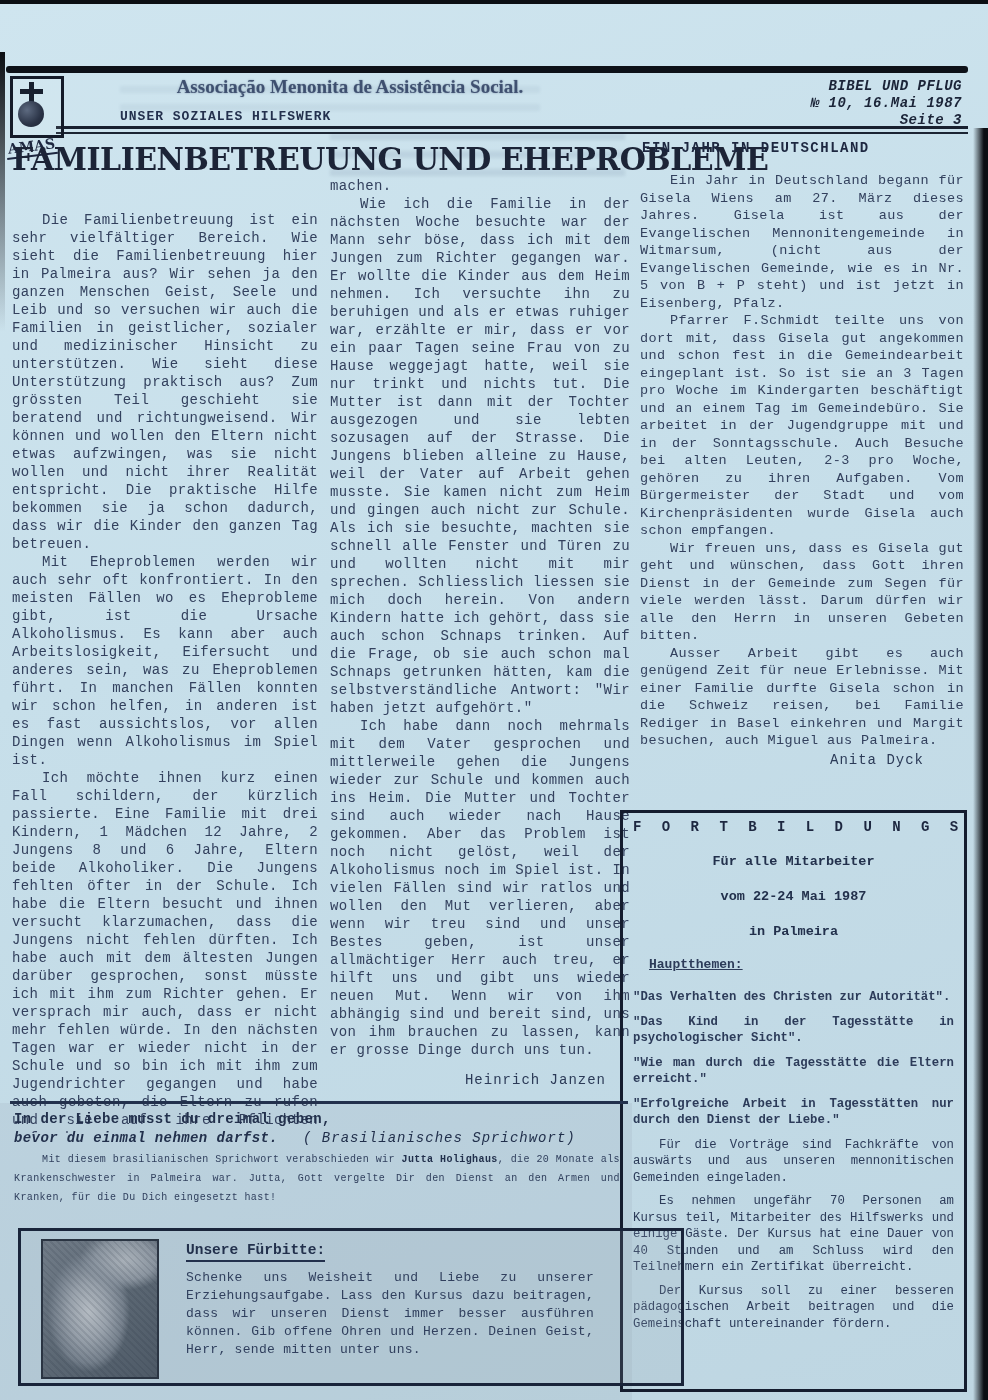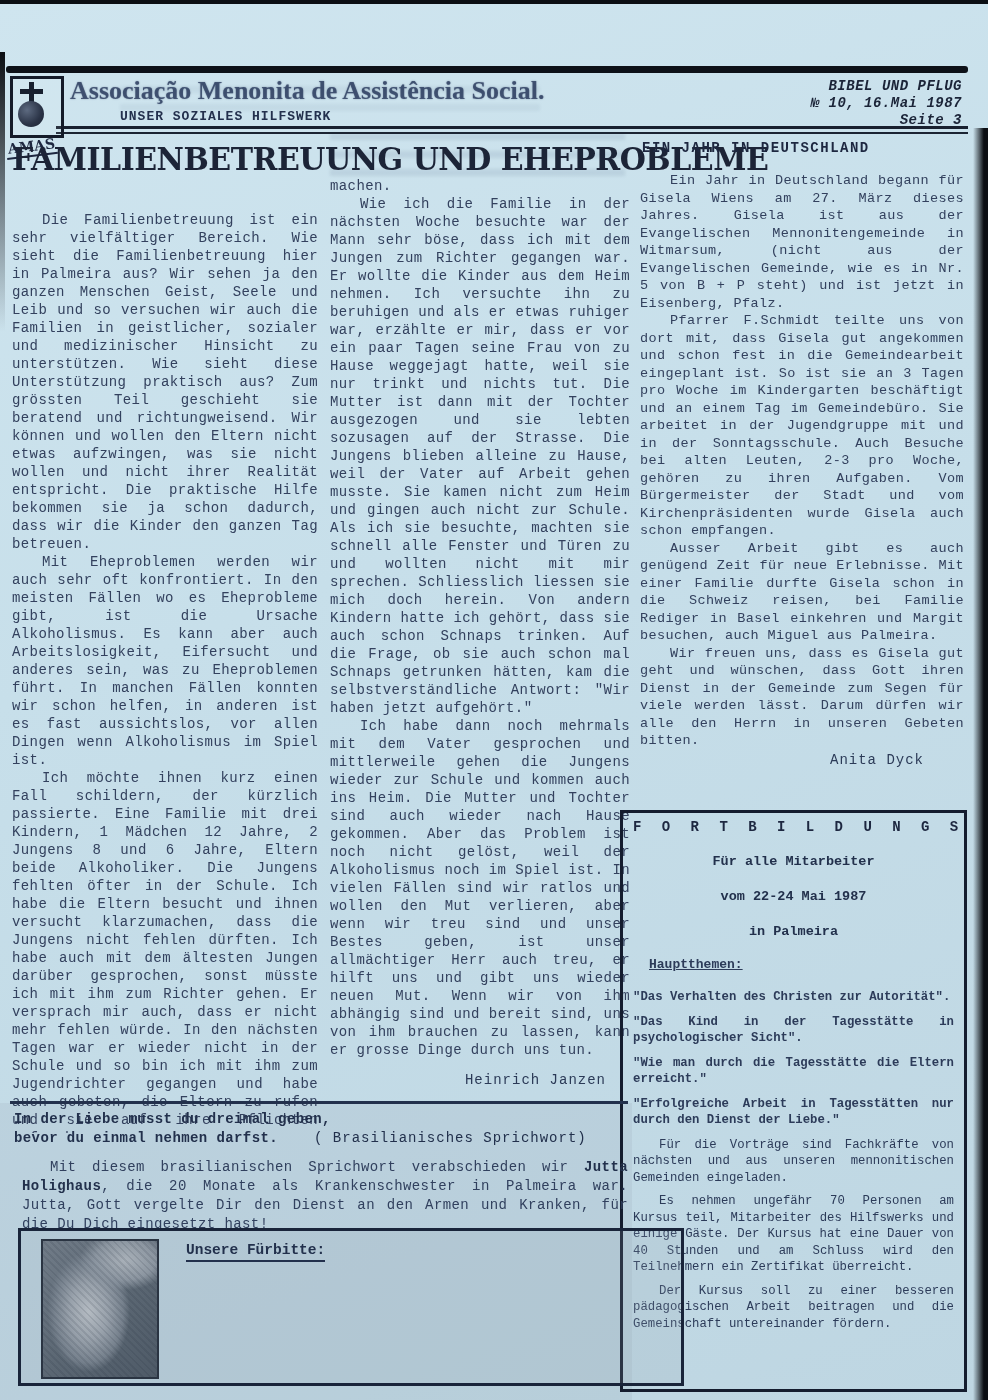--- a/index.html
+++ b/index.html
@@ -25,22 +25,22 @@
   
   .logo{position:absolute;left:10px;top:76px;width:48px;height:56px;border:3px solid #141b29;
     background:rgba(255,255,255,0.08);}
   .logo .cross-v{position:absolute;left:16px;top:3px;width:5px;height:26px;background:#18202f;}
   .logo .cross-h{position:absolute;left:7px;top:10px;width:23px;height:5px;background:#18202f;}
   .logo .globe{position:absolute;left:5px;top:22px;width:26px;height:26px;border-radius:50%;
     background:radial-gradient(circle at 35% 35%,#5d6a80 0%,#2a3346 60%,#1a2232 100%);}
   .logo-label{position:absolute;left:6px;top:138px;font-family:"DejaVu Serif",serif;font-weight:bold;
     font-size:14px;color:#1d2740;transform:rotate(-7deg);border-bottom:2px solid #1d2740;padding:0 2px 1px 2px;}
   .org-name{position:absolute;left:70px;top:76px;width:560px;
-    font-family:"Liberation Serif","DejaVu Serif",serif;font-size:26px;font-weight:700;
-    color:rgba(45,62,96,0.78);text-shadow:0 0 1.5px rgba(45,62,96,0.55);}
+    font-family:"Liberation Serif","DejaVu Serif",serif;font-size:19px;font-weight:700;
+    color:rgba(45,62,96,0.78);text-shadow:0 0 1.5px rgba(45,62,96,0.55);text-align:center;}
   .org-sub{position:absolute;left:120px;top:109px;font-size:13px;font-weight:bold;
     letter-spacing:1px;color:#23304d;text-align:right;}
   .issue{position:absolute;left:740px;top:78px;width:222px;text-align:right;
     font-size:14px;font-weight:bold;line-height:17px;letter-spacing:0.5px;color:#1b2438;font-style:italic;}
   
   .headline{position:absolute;left:12px;top:140px;width:620px;
     font-family:"DejaVu Serif","Liberation Serif",serif;font-weight:bold;font-size:30px;
     letter-spacing:-0.5px;color:#1c2437;transform:scaleY(1.06);transform-origin:top left;white-space:nowrap;}
   .germany-title{position:absolute;left:642px;top:140px;font-size:14px;font-weight:bold;
     letter-spacing:1.5px;color:#1d2740;}
@@ -59,24 +59,24 @@
   .kursus-title{text-align:center;font-weight:bold;font-size:14px;letter-spacing:6px;
     color:#1d2740;margin:1px 0 6px 0;white-space:nowrap;}
   .kursus-sub{text-align:center;font-weight:bold;font-size:13.5px;line-height:19px;color:#22304c;margin:0;}
   .themes-label{font-weight:bold;text-decoration:underline;margin:10px 0 2px 0;font-size:13px;}
   .kursus .theme{font-weight:bold;margin:8px 0;text-indent:0;}
   .kursus .kpara{margin:7px 0;text-indent:26px;}
   .kursus p{margin:16px;}
   
   .proverb{position:absolute;left:14px;top:1110px;width:606px;font-size:14px;line-height:19px;
     font-weight:bold;color:#22304c;letter-spacing:0.4px;}
-  .proverb .row{display:flex;gap:36px;align-items:baseline;}
+  .proverb .row{display:flex;gap:25px;align-items:baseline;font-style:italic;}
   .proverb .source{font-weight:normal;letter-spacing:1px;}
   .farewell{position:absolute;left:14px;top:1150px;width:606px;text-align:justify;
-    font-size:14px;line-height:19px;letter-spacing:0.4px;color:#31405e;text-indent:28px;margin:8px;}
+    font-size:10px;line-height:19px;letter-spacing:0.4px;color:#31405e;text-indent:28px;margin:0;}
   .farewell b{color:#22304c;}
   
   .prayer{position:absolute;left:18px;top:1228px;width:666px;height:158px;box-sizing:border-box;
     border:3px solid #19243a;background:rgba(150,165,175,0.18);}
   .photo{position:absolute;left:20px;top:8px;width:114px;height:136px;border:2px solid #2a3442;
     background:
       radial-gradient(60px 40px at 72% 14%,#a9b1b9 0%,#8b95a0 50%,rgba(0,0,0,0) 75%),
       radial-gradient(48px 70px at 40% 52%,#b4bbc2 0%,#98a1ab 40%,#76818d 72%,rgba(0,0,0,0) 86%),
       radial-gradient(30px 18px at 38% 80%,#aab2ba 0%,rgba(0,0,0,0) 80%),
       linear-gradient(135deg,#717c88 0%,#5b6773 55%,#4e5a67 100%);}
@@ -133,50 +133,51 @@
   <div class="col col2">
     <p class="noindent">machen.</p>
     <p>Wie ich die Familie in der nächsten Woche besuchte war der Mann sehr böse, dass ich mit dem Jungen zum Richter gegangen war. Er wollte die Kinder aus dem Heim nehmen. Ich versuchte ihn zu beruhigen und als er etwas ruhiger war, erzählte er mir, dass er vor ein paar Tagen seine Frau von zu Hause weggejagt hatte, weil sie nur trinkt und nichts tut. Die Mutter ist dann mit der Tochter ausgezogen und sie lebten sozusagen auf der Strasse. Die Jungens blieben alleine zu Hause, weil der Vater auf Arbeit gehen musste. Sie kamen nicht zum Heim und gingen auch nicht zur Schule. Als ich sie besuchte, machten sie schnell alle Fenster und Türen zu und wollten nicht mit mir sprechen. Schliesslich liessen sie mich doch herein. Von andern Kindern hatte ich gehört, dass sie auch schon Schnaps trinken. Auf die Frage, ob sie auch schon mal Schnaps getrunken hätten, kam die selbstverständliche Antwort: "Wir haben jetzt aufgehört."</p>
     <p>Ich habe dann noch mehrmals mit dem Vater gesprochen und mittlerweile gehen die Jungens wieder zur Schule und kommen auch ins Heim. Die Mutter und Tochter sind auch wieder nach Hause gekommen. Aber das Problem ist noch nicht gelöst, weil der Alkoholismus noch im Spiel ist. In vielen Fällen sind wir ratlos und wollen den Mut verlieren, aber wenn wir treu sind und unser Bestes geben, ist unser allmächtiger Herr auch treu, er hilft uns und gibt uns wieder neuen Mut. Wenn wir von ihm abhängig sind und bereit sind, uns von ihm brauchen zu lassen, kann er grosse Dinge durch uns tun.</p>
     <div class="signature">Heinrich Janzen</div>
   </div>
 
   <div class="col col3">
     <p>Ein Jahr in Deutschland begann für Gisela Wiens am 27. März dieses Jahres. Gisela ist aus der Evangelischen Mennonitengemeinde in Witmarsum, (nicht aus der Evangelischen Gemeinde, wie es in Nr. 5 von B + P steht) und ist jetzt in Eisenberg, Pfalz.</p>
     <p>Pfarrer F.Schmidt teilte uns von dort mit, dass Gisela gut angekommen und schon fest in die Gemeindearbeit eingeplant ist. So ist sie an 3 Tagen pro Woche im Kindergarten beschäftigt und an einem Tag im Gemeindebüro. Sie arbeitet in der Jugendgruppe mit und in der Sonntagsschule. Auch Besuche bei alten Leuten, 2-3 pro Woche, gehören zu ihren Aufgaben. Vom Bürgermeister der Stadt und vom Kirchenpräsidenten wurde Gisela auch schon empfangen.</p>
+    <p>Wir freuen uns, dass es Gisela gut geht und wünschen, dass Gott ihren Dienst in der Gemeinde zum Segen für viele werden lässt. Darum dürfen wir alle den Herrn in unseren Gebeten bitten.</p>
     <p>Ausser Arbeit gibt es auch genügend Zeit für neue Erlebnisse. Mit einer Familie durfte Gisela schon in die Schweiz reisen, bei Familie Rediger in Basel einkehren und Margit besuchen, auch Miguel aus Palmeira.</p>
-    <p>Wir freuen uns, dass es Gisela gut geht und wünschen, dass Gott ihren Dienst in der Gemeinde zum Segen für viele werden lässt. Darum dürfen wir alle den Herrn in unseren Gebeten bitten.</p>
     <div class="signature" style="padding-right:40px;margin-top:2px;">Anita Dyck</div>
   </div>
 
   <div class="kursus">
     <div class="kursus-title">F O R T B I L D U N G S K U R S U S</div>
     <p class="kursus-sub">Für alle Mitarbeiter</p>
     <p class="kursus-sub">vom 22-24 Mai 1987</p>
     <p class="kursus-sub">in  Palmeira</p>
     <p class="themes-label">Hauptthemen:</p>
     <p class="theme">"Das Verhalten des Christen zur Autorität".</p>
     <p class="theme">"Das Kind in der Tagesstätte in psychologischer Sicht".</p>
     <p class="theme">"Wie man durch die Tagesstätte die Eltern erreicht."</p>
     <p class="theme">"Erfolgreiche Arbeit in Tagesstätten nur durch den Dienst der Liebe."</p>
-    <p class="kpara">Für die Vorträge sind Fachkräfte von nächsten und aus unseren mennonitischen Gemeinden eingeladen.</p>
+    <p class="kpara">Für die Vorträge sind Fachkräfte von auswärts und aus unseren mennonitischen Gemeinden eingeladen.</p>
     <p class="kpara">Es nehmen ungefähr 70 Personen am Kursus teil, Mitarbeiter des Hilfswerks und einige Gäste. Der Kursus hat eine Dauer von 40 Stunden und am Schluss wird den Teilnehmern ein Zertifikat überreicht.</p>
     <p class="kpara">Der Kursus soll zu einer besseren pädagogischen Arbeit beitragen und die Gemeinschaft untereinander fördern.</p>
   </div>
 
   <div class="rule-sep"></div>
   <div class="proverb">
     <div>In der Liebe musst du dreimal geben,</div>
     <div class="row">
       <span>bevor du einmal nehmen darfst.</span>
       <span class="source">( Brasilianisches Sprichwort)</span>
     </div>
   </div>
   <p class="farewell"><span>Mit diesem brasilianischen Sprichwort verabschieden wir </span><b>Jutta Holighaus</b><span>, die 20 Monate als Krankenschwester in Palmeira war. Jutta, Gott vergelte Dir den Dienst an den Armen und Kranken, für die Du Dich eingesetzt hast!</span></p>
 
   <div class="prayer">
     <div class="photo"></div>
     <div class="prayer-text">
       <span class="prayer-title">Unsere Fürbitte:</span>
+      <p class="prayer-body">Schenke uns Weisheit und Liebe zu unserer Erziehungsaufgabe. Lass den Kursus dazu beitragen, dass wir unseren Dienst immer besser ausführen können. Gib offene Ohren und Herzen. Deinen Geist, Herr, sende mitten unter uns.</p>
     </div>
   </div>
 
 </div>
 
 </body></html>

